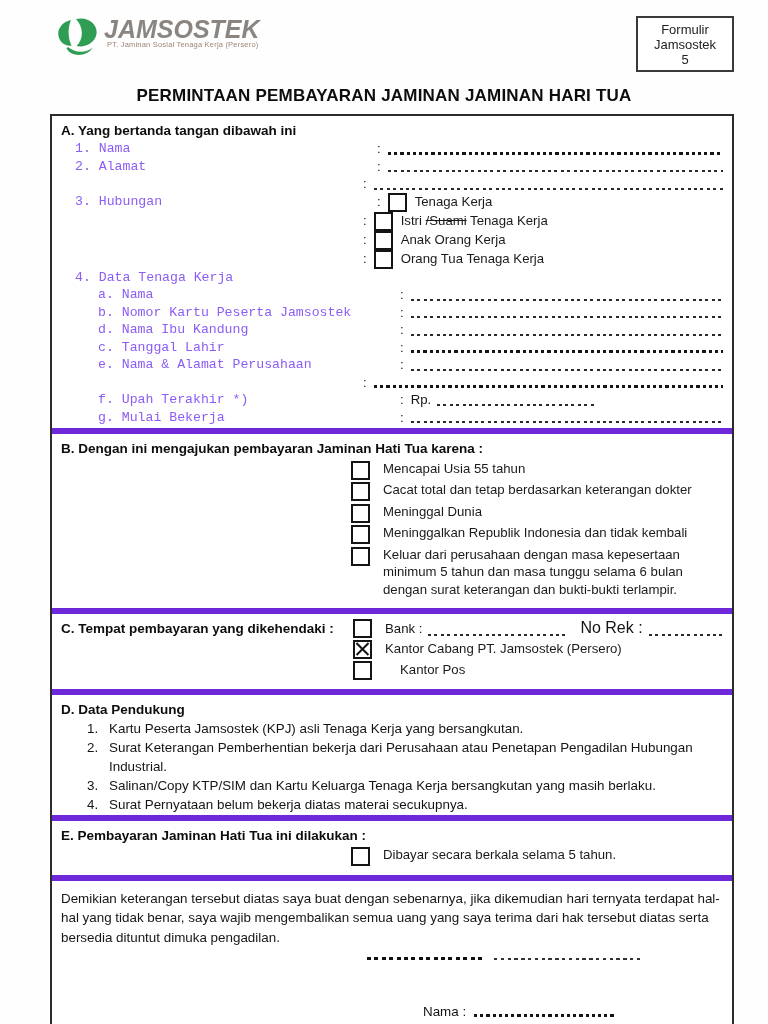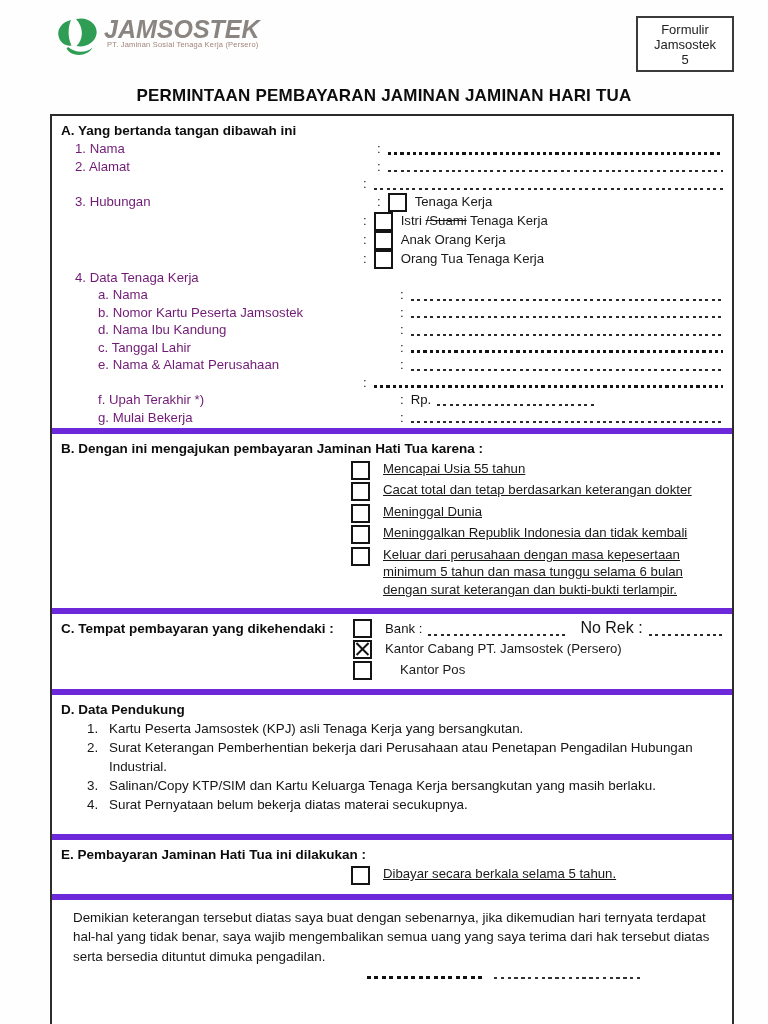--- a/index.html
+++ b/index.html
@@ -22,21 +22,21 @@
   .title{margin:14px 0 8px;text-align:center;font-size:17px;font-weight:bold;color:#0d0d0d;letter-spacing:.2px;}
 
   
   .formwrap{margin:0 0 0 50px;width:684px;border:2px solid #2c2c2c;background:#fff;box-sizing:border-box;}
   .sec{padding:5px 9px 6px;box-sizing:border-box;}
   .sec + .sec{border-top:6px solid #6d28d9;}
   .sec-h{font-weight:bold;font-size:13.5px;line-height:19px;color:#0d0d0d;}
 
   
   .row{display:flex;min-height:17.5px;font-size:13.2px;line-height:17.5px;}
-  .lc{flex:0 0 302px;color:#701a75;}
+  .lc{flex:0 0 302px;color:#8b5cf6;font-family:Liberation Mono, monospace;}
   .ind1{padding-left:14px;}
   .ind2{padding-left:37px;}
   .vc{flex:1;display:flex;align-items:flex-end;min-width:0;}
   .vc::before{content:":";margin-right:7px;color:#1a1a1a;line-height:17.5px;}
   .vrow{align-items:center;}
   .vrow::before{align-self:center;}
 
   .dots{flex:1 1 auto;height:2.6px;margin-bottom:3px;
         background:repeating-linear-gradient(90deg,#141414 0 3.2px,transparent 3.2px 6.2px);}
   .dots.light{height:2px;background:repeating-linear-gradient(90deg,#2a2a2a 0 3px,transparent 3px 6.4px);}
@@ -46,40 +46,40 @@
   
   .cb{width:15px;height:15px;border:2px solid #141414;background:#fff;display:inline-block;
       position:relative;flex:0 0 auto;box-sizing:content-box;}
   .cb.checked::before,.cb.checked::after{content:"";position:absolute;left:-1px;top:6.5px;width:17px;height:1.8px;background:#141414;}
   .cb.checked::before{transform:rotate(45deg);}
   .cb.checked::after{transform:rotate(-45deg);}
   .cb-label{font-size:13.2px;line-height:17.5px;color:#1a1a1a;margin-left:8px;}
   .struck{text-decoration:line-through;}
 
   
-  .opt-row{display:flex;align-items:flex-start;margin:1.5px 0 1.5px 290px;text-decoration:underline;}
+  .opt-row{display:flex;align-items:flex-start;margin:1.5px 0 1.5px 290px;}
   .opt-row .cb{margin-top:1px;}
   .opt-row .cb-label{margin-left:13px;max-width:352px;display:inline-block;}
 
   
   .c-first{display:flex;align-items:center;}
   .c-first .sec-h{flex:0 0 292px;}
   .c-first .cb{margin-top:0;}
   .c-lab{font-size:13.2px;margin:0 6px 0 13px;white-space:nowrap;}
   .c-lab2{font-size:16px;margin:0 6px 0 14px;white-space:nowrap;}
   .c-first .dots{align-self:flex-end;margin-bottom:2px;}
   .c-row{display:flex;align-items:center;margin:2px 0 2px 292px;}
 
   
   .d-item{display:flex;font-size:13.4px;line-height:19px;margin-left:26px;}
   .d-num{flex:0 0 22px;}
   .d-text{flex:1;padding-right:4px;}
 
   
-  .decl{font-size:13.4px;line-height:19.5px;color:#161616;margin:3px 12px 0;max-width:672px;}
+  .decl{font-size:13.4px;line-height:19.5px;color:#161616;margin:3px 0 0;max-width:672px;}
   .signline{display:flex;gap:9px;margin:10px 0 0 306px;width:300px;}
   .signline .seg1{flex:0 0 118px;height:3px;background:repeating-linear-gradient(90deg,#101010 0 4px,transparent 4px 7.4px);}
   .signline .seg2{flex:0 0 150px;height:2px;margin-top:1px;background:repeating-linear-gradient(90deg,#333 0 3.4px,transparent 3.4px 6.8px);}
   .nama-row{display:flex;align-items:flex-end;margin:44px 0 0 362px;width:230px;font-size:13.4px;}
   .nama-row .dots{flex:0 0 140px;margin-left:8px;margin-bottom:2px;height:3px;}
 </style>
 </head>
 <body>
 
 <div class="page">
@@ -248,21 +248,21 @@
       <div class="c-row">
         <span class="cb checked"></span>
         <span class="cb-label" style="margin-left:13px;">Kantor Cabang PT. Jamsostek (Persero)</span>
       </div>
       <div class="c-row">
         <span class="cb"></span>
         <span class="cb-label" style="margin-left:28px;">Kantor Pos</span>
       </div>
     </section>
 
-    <section class="sec" style="padding-bottom:20px;">
+    <section class="sec" style="padding-bottom:1px;">
       <div class="sec-h">D. Data Pendukung</div>
       <div class="d-item">
         <span class="d-num">1.</span>
         <span class="d-text">Kartu Peserta Jamsostek (KPJ) asli Tenaga Kerja yang bersangkutan.</span>
       </div>
       <div class="d-item">
         <span class="d-num">2.</span>
         <span class="d-text">Surat Keterangan Pemberhentian bekerja dari Perusahaan atau Penetapan Pengadilan Hubungan Industrial.</span>
       </div>
       <div class="d-item">

